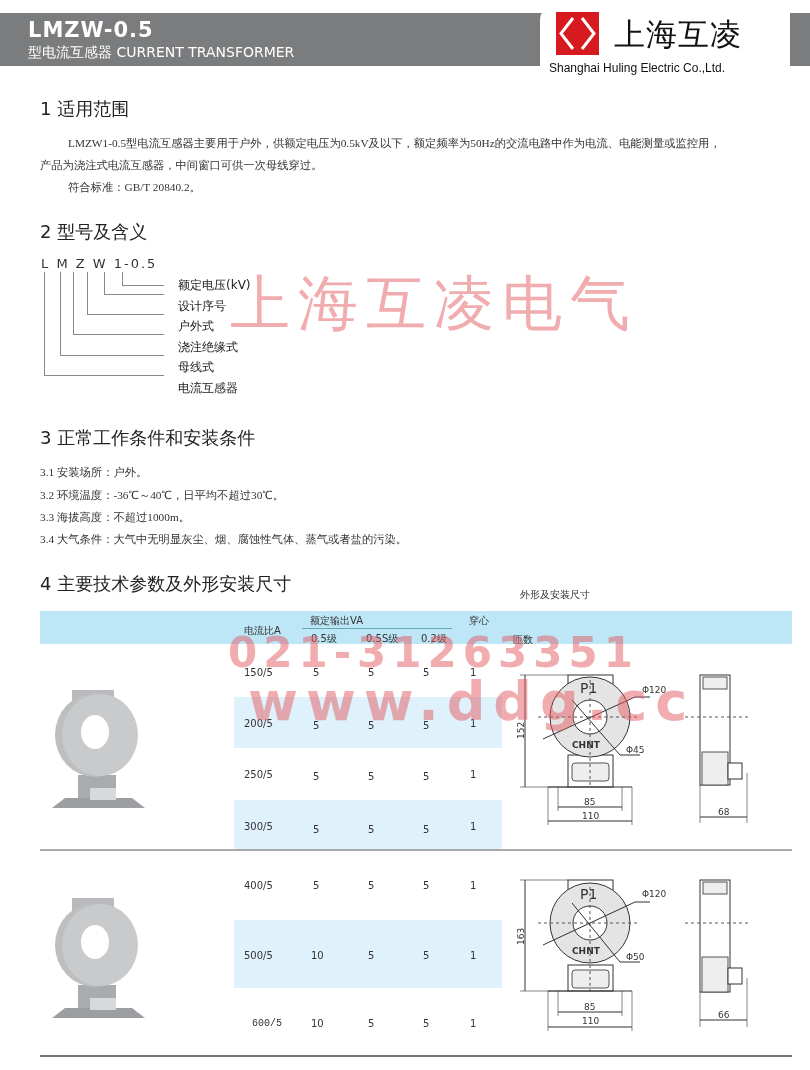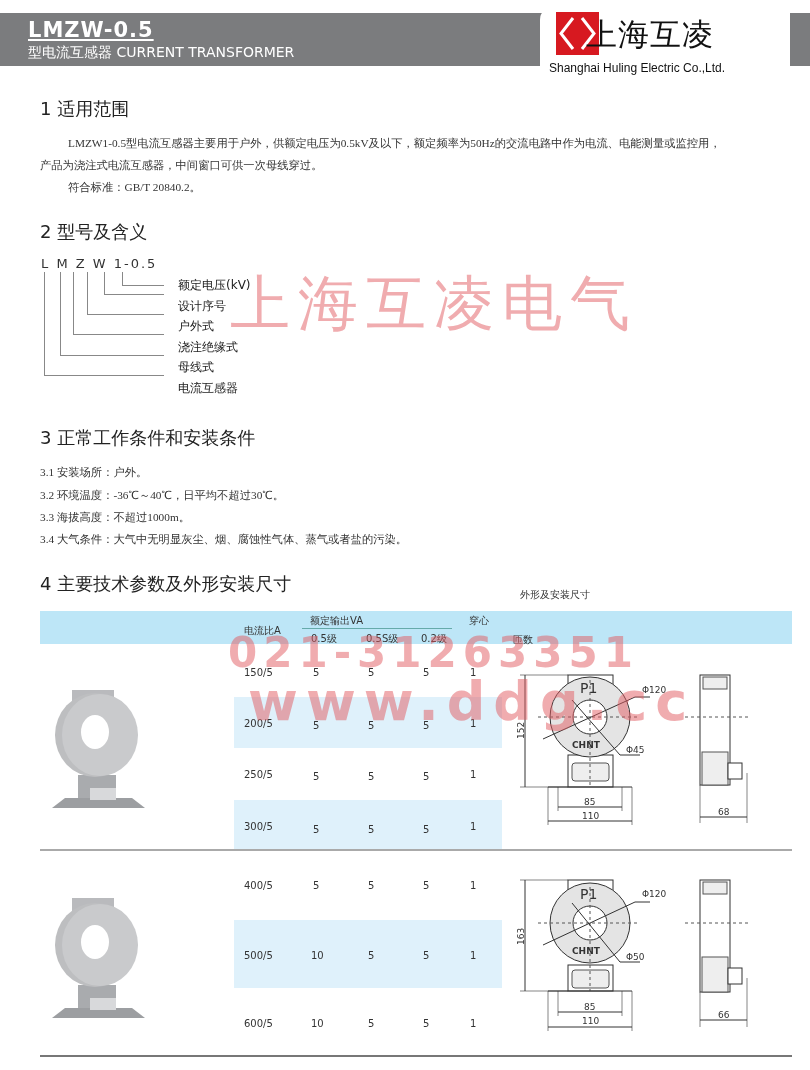--- a/index.html
+++ b/index.html
@@ -1,25 +1,25 @@
 <!DOCTYPE html>
 <html><head>
 <meta charset="utf-8">
 <style>
   * { box-sizing: border-box; margin: 0; padding: 0; }
   html, body { width: 810px; height: 1070px; background: #fff; overflow: hidden; }
   body { font-family: "Liberation Sans", "DejaVu Sans", sans-serif; color: #333; position: relative; }
 
   
   .header-bar { position: absolute; left: 0; top: 13px; width: 810px; height: 53px; background: #7b7c7e; }
-  .header-title { position: absolute; left: 28px; top: 18px; color: #fff; font-size: 21px; font-weight: bold; letter-spacing: 1px; font-family: "DejaVu Sans", sans-serif; text-decoration: underline; }
+  .header-title { position: absolute; left: 28px; top: 18px; color: #fff; font-size: 21px; font-weight: bold; letter-spacing: 1px; font-family: "DejaVu Sans", sans-serif; }
   .header-sub { position: absolute; left: 28px; top: 44px; color: #fff; font-size: 14px; font-family: "DejaVu Sans", sans-serif; }
   .logo-box { position: absolute; left: 540px; top: 6px; width: 250px; height: 76px; background: #fff; border-radius: 14px 0 14px 0; }
   .logo-square { position: absolute; left: 556px; top: 12px; width: 43px; height: 43px; background: #d71920; }
-  .logo-cn { position: absolute; left: 586px; top: 14px; font-size: 31px; color: #111; letter-spacing: 1px; font-family: "DejaVu Sans", sans-serif; }
+  .logo-cn { position: absolute; left: 614px; top: 14px; font-size: 31px; color: #111; letter-spacing: 1px; font-family: "DejaVu Sans", sans-serif; }
   .logo-en { position: absolute; left: 549px; top: 61px; font-size: 12px; color: #111; }
 
   
   .h2 { position: absolute; font-size: 18px; color: #222; font-family: "DejaVu Sans", sans-serif; }
   .p { position: absolute; font-size: 12px; color: #333; font-family: Liberation Serif, serif; white-space: nowrap; }
 
   
   .model-code { position: absolute; left: 41px; top: 256px; font-size: 13px; color: #333; letter-spacing: 2px; font-family: "DejaVu Sans", sans-serif; }
   .model-label { position: absolute; left: 178px; font-size: 12px; color: #222; font-family: "DejaVu Sans", sans-serif; }
   .vline { position: absolute; width: 1px; background: #888; }
@@ -150,21 +150,21 @@
   <div class="cell" style="left:470px;top:880px;">1</div>
 </div>
 <div>
   <div class="cell" style="left:244px;top:950px;">500/5</div>
   <div class="cell" style="left:311px;top:950px;">10</div>
   <div class="cell" style="left:368px;top:950px;">5</div>
   <div class="cell" style="left:423px;top:950px;">5</div>
   <div class="cell" style="left:470px;top:950px;">1</div>
 </div>
 <div>
-  <div class="cell" style="left:244px;top:1018px;">600/5</div>
+  <div class="cell" style="left:252px;top:1018px;font-family:Liberation Mono, monospace;">600/5</div>
   <div class="cell" style="left:311px;top:1018px;">10</div>
   <div class="cell" style="left:368px;top:1018px;">5</div>
   <div class="cell" style="left:423px;top:1018px;">5</div>
   <div class="cell" style="left:470px;top:1018px;">1</div>
 </div>
 
 <div class="sep" style="top:1055px;background:#777;"></div>
 
 <div class="photo" style="left:50px;top:680px;">
   <svg width="100" height="135" viewBox="0 0 100 135">

